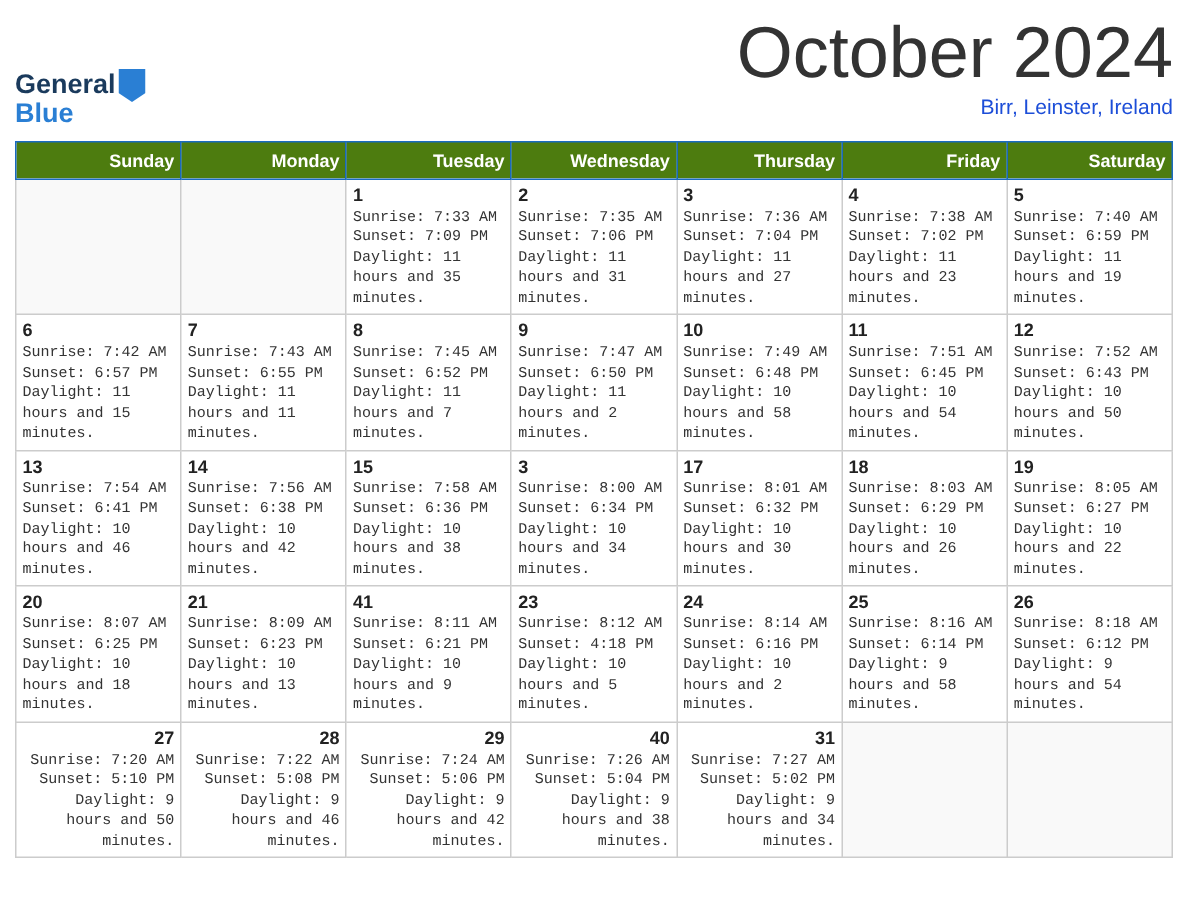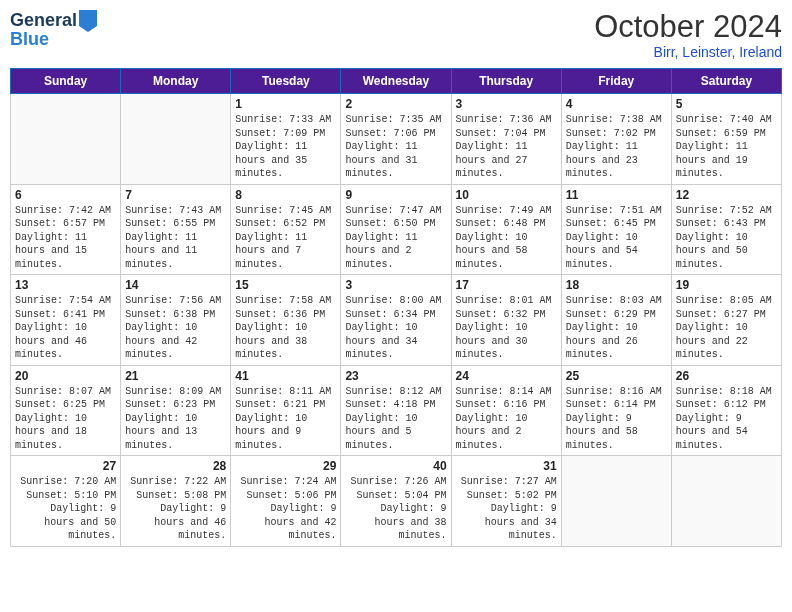--- a/index.html
+++ b/index.html
@@ -17,59 +17,60 @@
       padding: 10px;
     }
     .header {
       display: flex;
       justify-content: space-between;
       align-items: flex-start;
       margin-bottom: 8px;
     }
     .logo {
       display: flex;
+      margin-top: 36px;
     }
     .logo-text {
       font-size: 18px;
       font-weight: bold;
       color: #1a3a5c;
       line-height: 1.1;
     }
     .logo-text span {
       color: #2a7fd4;
     }
     .logo-icon {
       width: 18px;
       height: 22px;
       margin-left: 2px;
       margin-right: 2px;
     }
     .title-section {
       text-align: right;
     }
     .month-title {
-      font-size: 31px;
+      font-size: 48px;
       font-weight: 300;
       color: #333;
       line-height: 1.1;
     }
     .location {
       font-size: 14px;
       color: #1d4ed8;
     }
     .calendar {
       width: 100%;
       border-collapse: collapse;
       font-size: 10px;
     }
     .calendar th {
-      background: #4c1d95;
+      background: #4d7c0f;
       color: #fff;
       padding: 5px 4px;
-      text-align: center;
+      text-align: right;
       font-size: 12px;
       font-weight: 600;
       border: 1px solid #1a6abf;
     }
     .calendar td {
       border: 1px solid #ccc;
       vertical-align: top;
       padding: 3px 4px;
       width: 14.28%;
       height: 82px;

